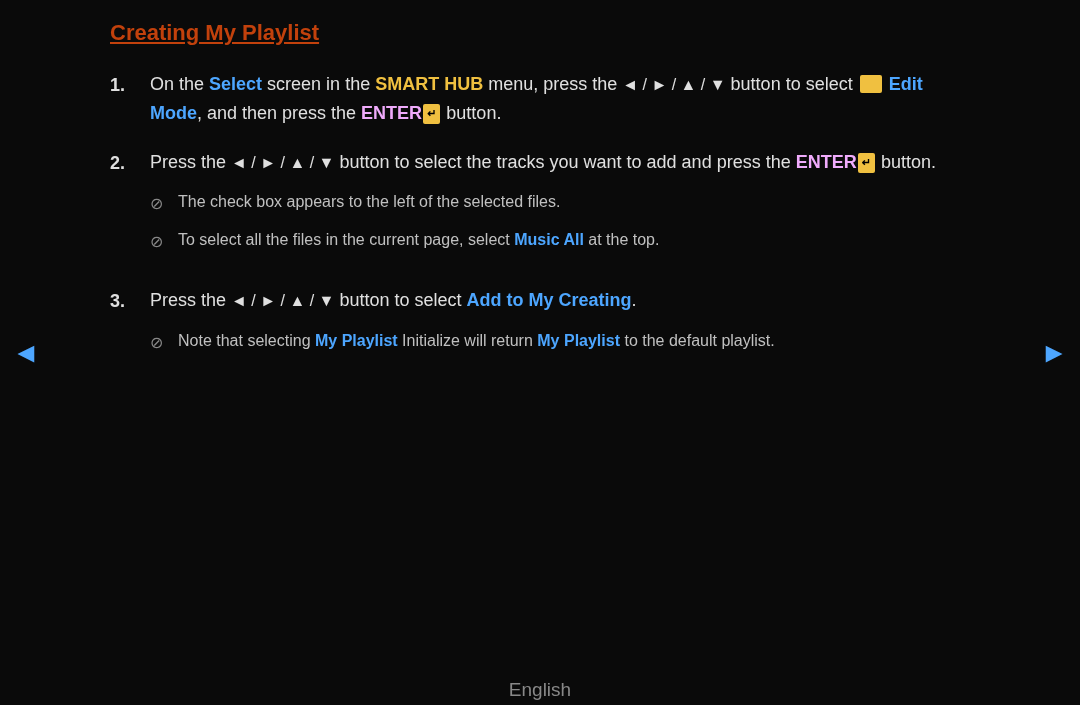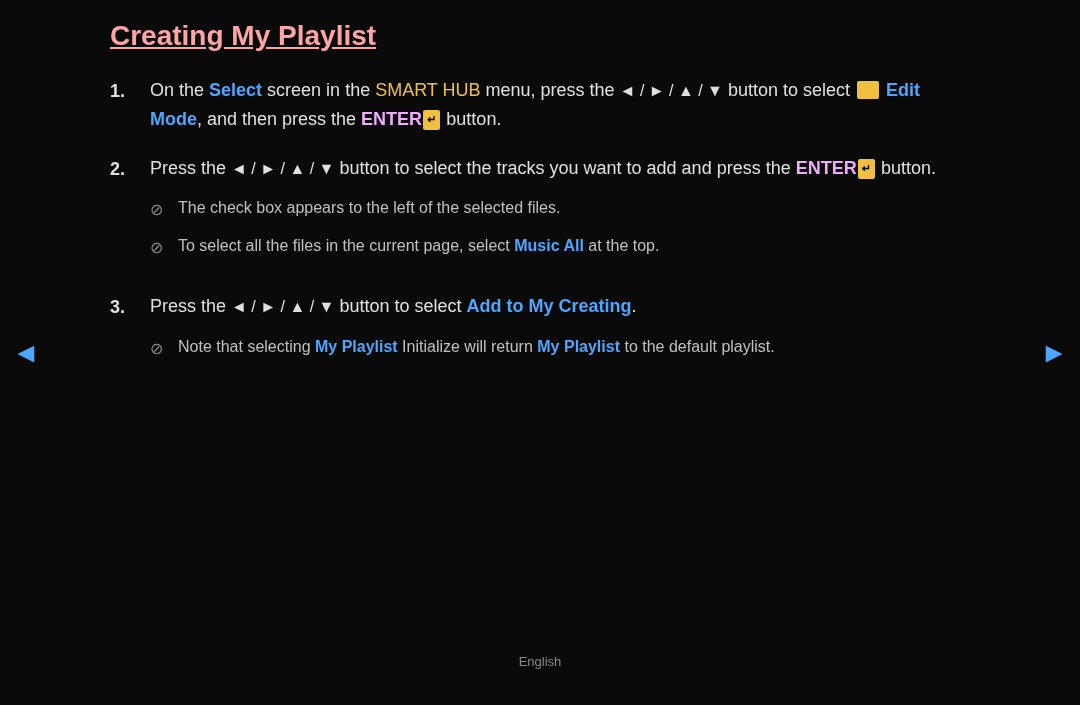--- a/index.html
+++ b/index.html
@@ -15,22 +15,22 @@
       position: relative;
     }
 
     .main-content {
       padding: 20px 60px 20px 60px;
       max-width: 980px;
       margin: 0 auto;
     }
 
     .page-title {
-      color: #fca5a5;
-      font-size: 28px;
+      color: #c2410c;
+      font-size: 22px;
       font-weight: bold;
       text-decoration: underline;
       margin-bottom: 24px;
       display: inline-block;
     }
 
     .steps-list {
       list-style: none;
       counter-reset: step-counter;
     }
@@ -58,21 +58,21 @@
       margin-bottom: 0;
     }
 
     .blue-text {
       color: #4da6ff;
       font-weight: bold;
     }
 
     .yellow-text {
       color: #f0c040;
-      font-weight: normal;
+      font-weight: bold;
     }
 
     .bold-text {
       color: #f0abfc;
       font-weight: bold;
     }
 
     .note-block {
       margin-top: 14px;
       margin-left: 0;
@@ -149,25 +149,25 @@
     }
 
     
     .arrow-btns {
       color: #e0e0e0;
       font-size: 16px;
     }
 
     .footer-lang {
       position: absolute;
-      bottom: 36px;
+      bottom: 4px;
       left: 50%;
       transform: translateX(-50%);
       color: #888888;
-      font-size: 13px;
+      font-size: 19px;
     }
   </style>
 </head>
 <body>
 
 <div class="nav-arrow-left">◄</div>
 
 <div class="nav-arrow-right">►</div>
 
 <div class="main-content">

